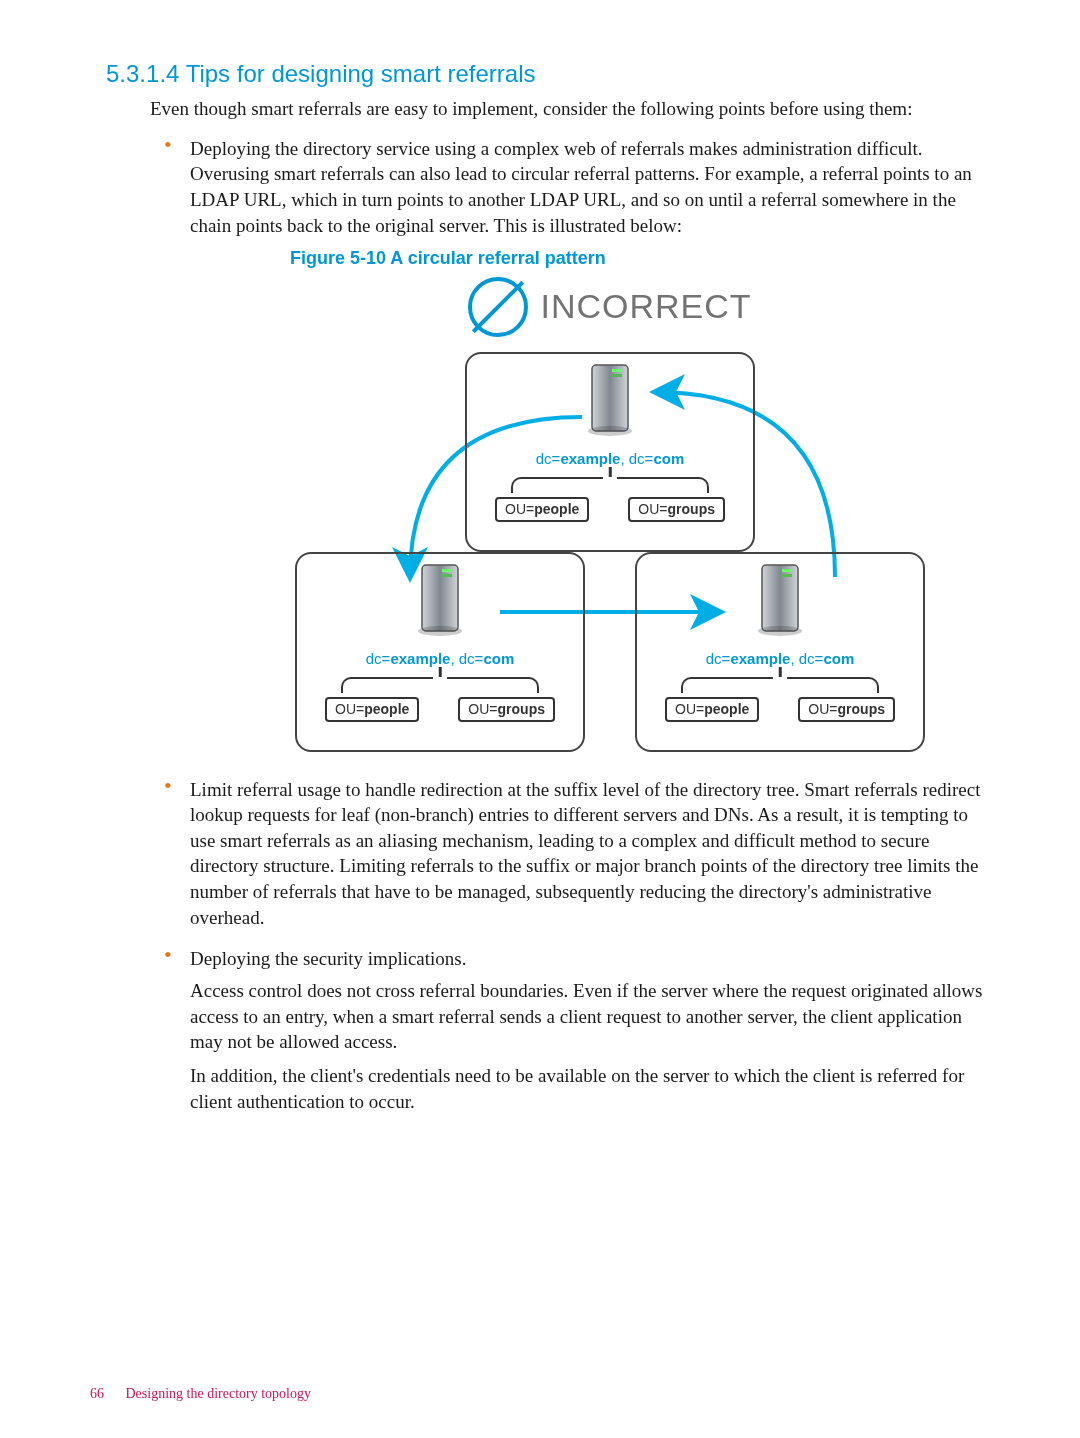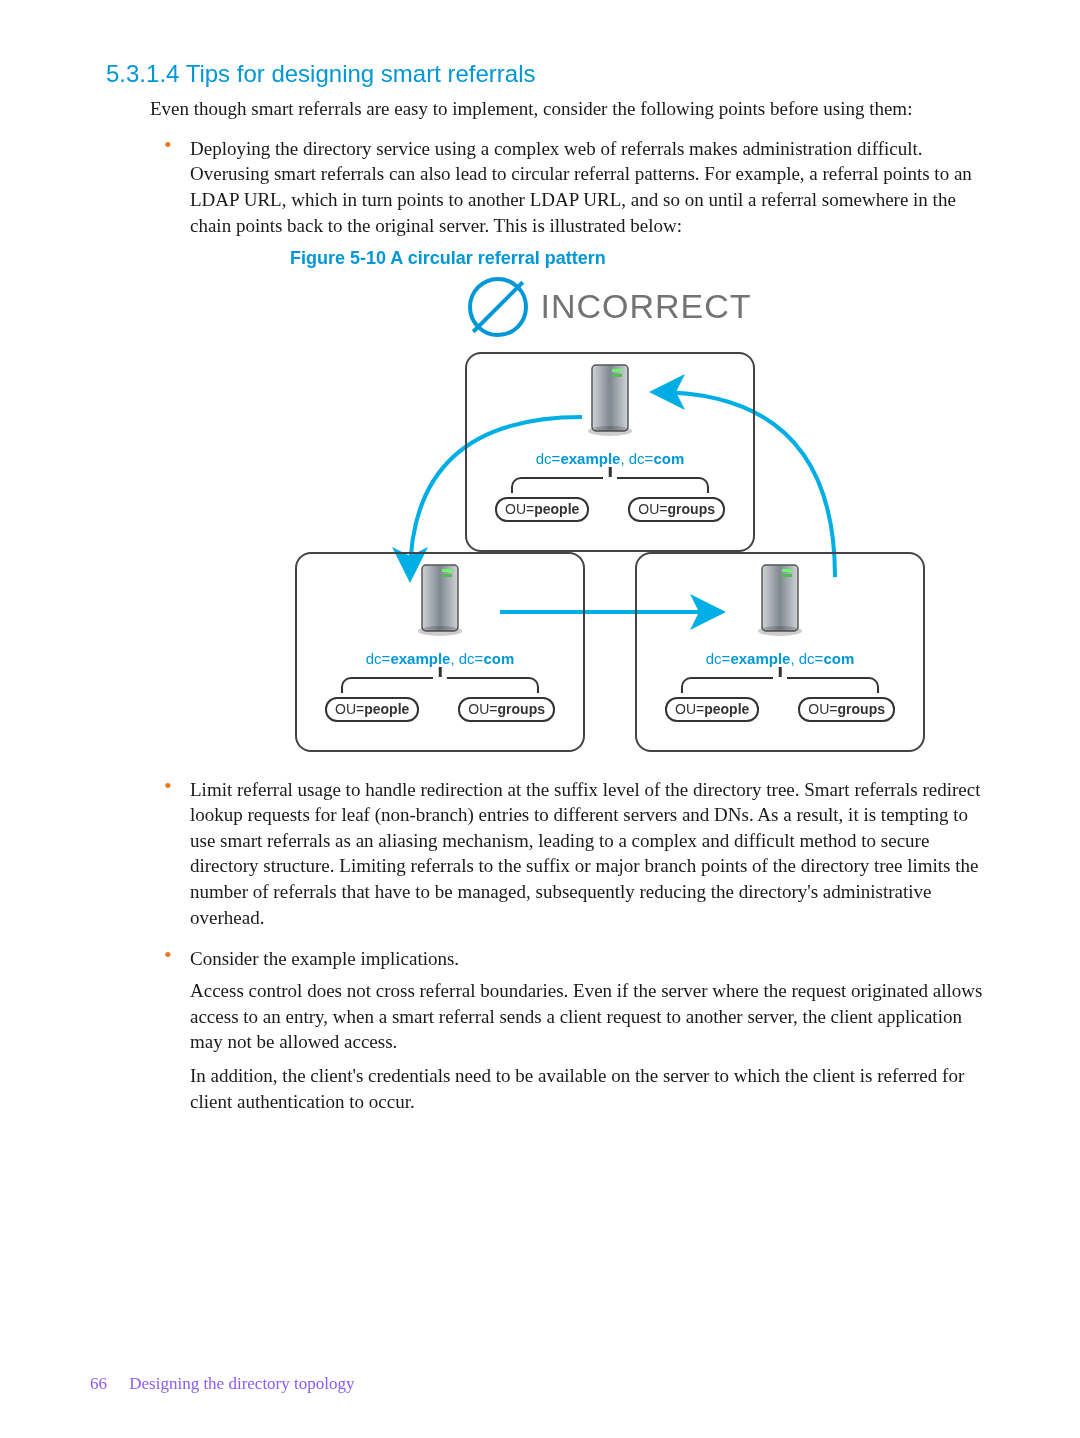--- a/index.html
+++ b/index.html
@@ -67,24 +67,24 @@
   }
   .figure {
     position: relative;
     width: 640px;
     height: 480px;
     margin: 0 0 12px 100px;
   }
   .footer {
     position: absolute;
     left: 90px;
-    bottom: 44px;
+    bottom: 36px;
     font-family: Georgia, serif;
-    font-size: 17px;
-    color: #8b5cf6;
+    font-size: 14px;
+    color: #be185d;
   }
   .footer .pg {
     margin-right: 18px;
   }
 
   
   .top-banner {
     position: absolute;
     top: 0;
     left: 0;
@@ -177,21 +177,21 @@
   }
   .ou-row {
     display: flex;
     justify-content: space-between;
     width: 230px;
     margin-top: -2px;
   }
   .ou-pill {
     background: #ffffff;
     border: 2px solid #333;
-    border-radius: 12px;
+    border-radius: 4px;
     padding: 1px 8px;
     font-family: "Segoe UI", Arial, sans-serif;
     font-size: 14px;
     color: #333;
   }
   .ou-pill .k { font-weight: 400; }
   .ou-pill .v { font-weight: 700; }
 
   .arrows-svg {
     position: absolute;
@@ -305,21 +305,21 @@
         </div>
 
       </div>
     </li>
 
     <li>
       <span class="bullet-body">Limit referral usage to handle redirection at the suffix level of the directory tree. Smart referrals redirect lookup requests for leaf (non-branch) entries to different servers and DNs. As a result, it is tempting to use smart referrals as an aliasing mechanism, leading to a complex and difficult method to secure directory structure. Limiting referrals to the suffix or major branch points of the directory tree limits the number of referrals that have to be managed, subsequently reducing the directory's administrative overhead.</span>
     </li>
 
     <li>
-      <span class="bullet-title">Consider the example implications.</span>
+      <span class="bullet-title">Deploying the security implications.</span>
       <span class="bullet-body">Access control does not cross referral boundaries. Even if the server where the request originated allows access to an entry, when a smart referral sends a client request to another server, the client application may not be allowed access.</span>
       <span class="bullet-body">In addition, the client's credentials need to be available on the server to which the client is referred for client authentication to occur.</span>
     </li>
   </ul>
 
   <div class="footer">
     <span class="pg">66</span>
     <span>Designing the directory topology</span>
   </div>
 

